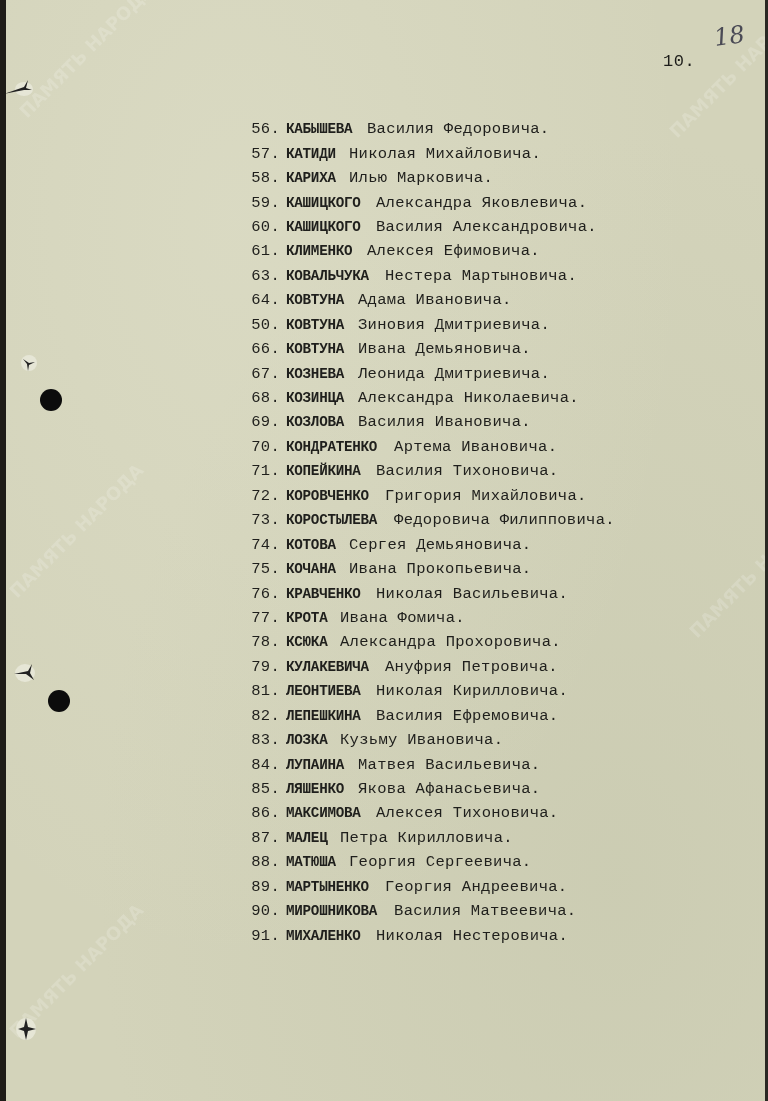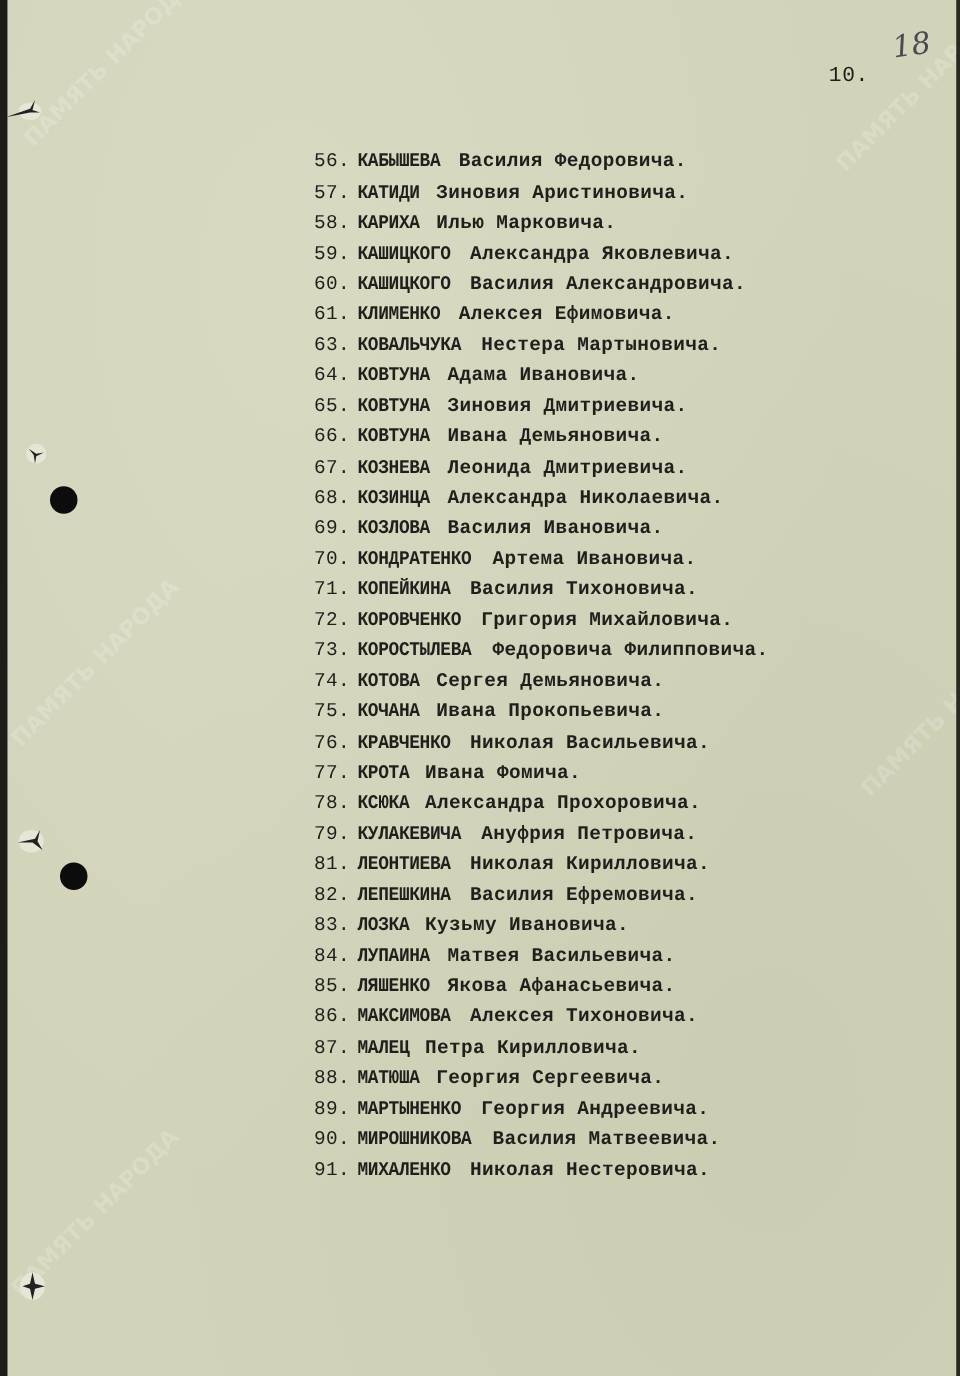--- a/index.html
+++ b/index.html
@@ -84,21 +84,20 @@
   .entry .surname {
     font-weight: bold;
     margin-right: 9px;
     letter-spacing: -0.3px;
     transform: scaleX(0.92);
     transform-origin: left center;
     display: inline-block;
   }
   .entry .given {
     display: inline-block;
-    font-weight: bold;
   }
   .punch-hole {
     position: absolute;
     width: 22px;
     height: 22px;
     border-radius: 50%;
     background: #0c0c0c;
   }
   .staple-mark {
     position: absolute;
@@ -142,21 +141,21 @@
 
   <ol class="list">
     <li class="entry">
         <span class="num">56.</span>
         <span class="surname">КАБЫШЕВА</span>
         <span class="given">Василия Федоровича.</span>
       </li>
     <li class="entry">
         <span class="num">57.</span>
         <span class="surname">КАТИДИ</span>
-        <span class="given">Зиновия Аристиновича.</span>
+        <span class="given">Николая Михайловича.</span>
       </li>
     <li class="entry">
         <span class="num">58.</span>
         <span class="surname">КАРИХА</span>
         <span class="given">Илью Марковича.</span>
       </li>
     <li class="entry">
         <span class="num">59.</span>
         <span class="surname">КАШИЦКОГО</span>
         <span class="given">Александра Яковлевича.</span>
@@ -175,21 +174,21 @@
         <span class="num">63.</span>
         <span class="surname">КОВАЛЬЧУКА</span>
         <span class="given">Нестера Мартыновича.</span>
       </li>
     <li class="entry">
         <span class="num">64.</span>
         <span class="surname">КОВТУНА</span>
         <span class="given">Адама Ивановича.</span>
       </li>
     <li class="entry">
-        <span class="num">65.</span>
+        <span class="num">50.</span>
         <span class="surname">КОВТУНА</span>
         <span class="given">Зиновия Дмитриевича.</span>
       </li>
     <li class="entry">
         <span class="num">66.</span>
         <span class="surname">КОВТУНА</span>
         <span class="given">Ивана Демьяновича.</span>
       </li>
     <li class="entry">
         <span class="num">67.</span>

